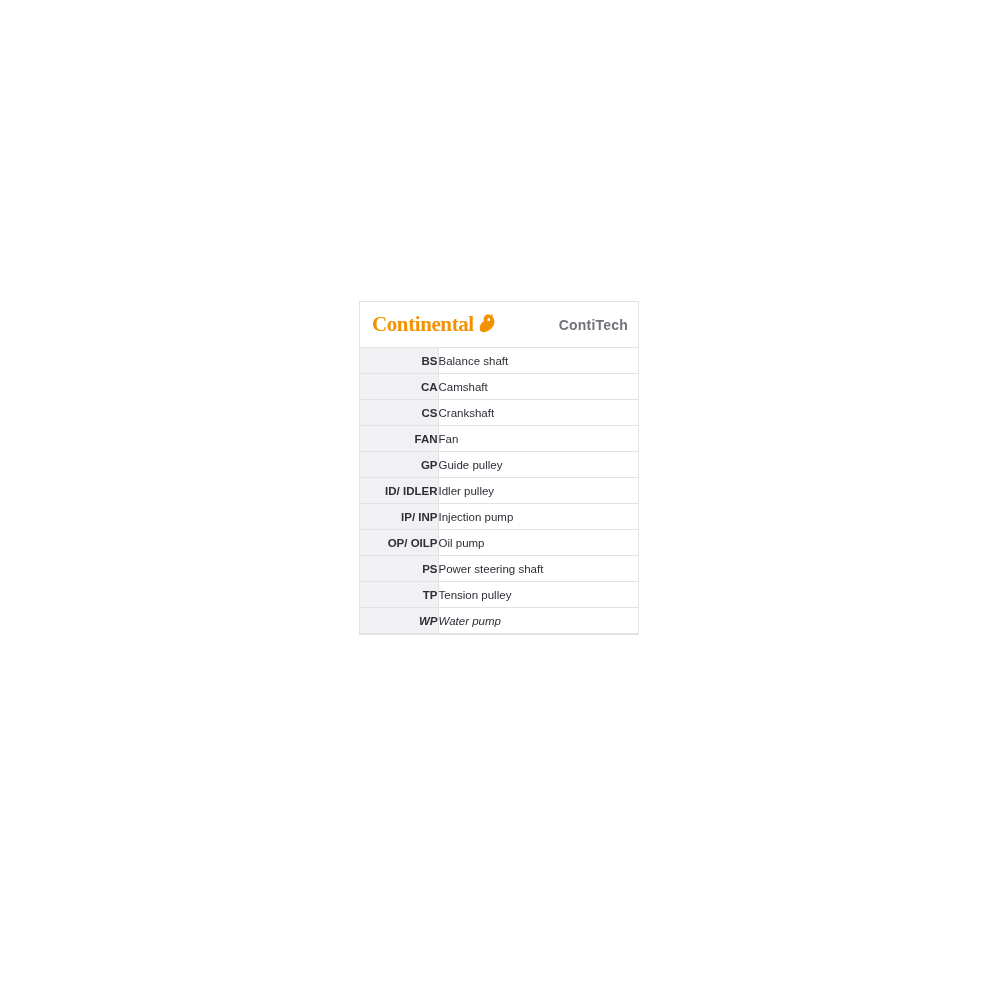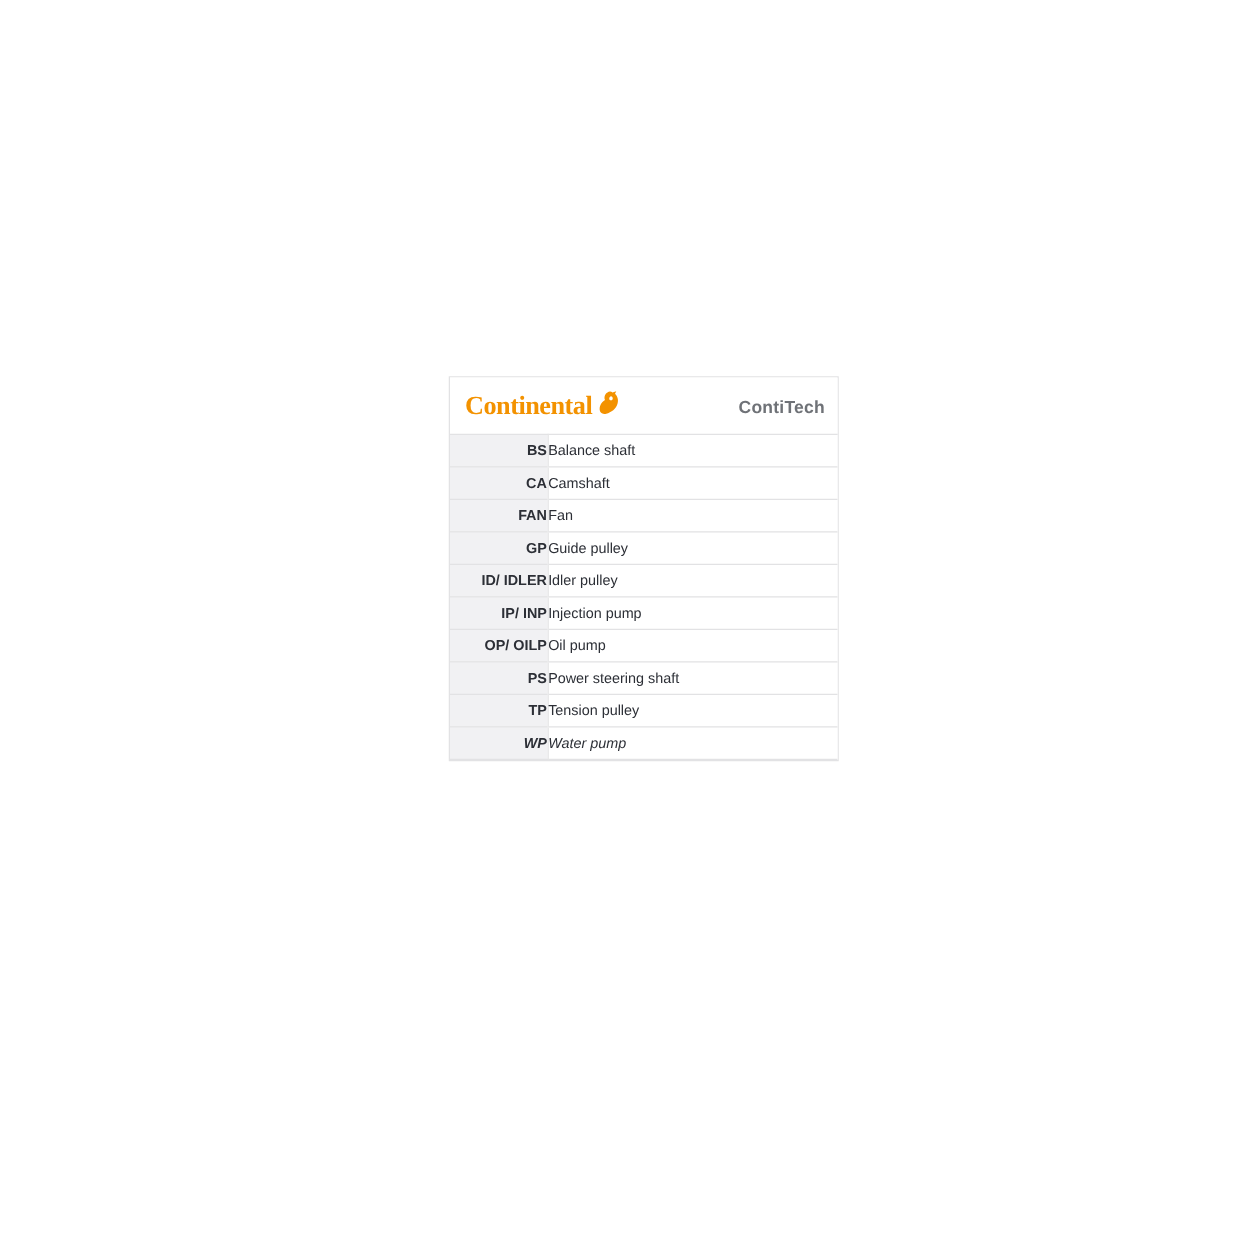--- a/index.html
+++ b/index.html
@@ -14,21 +14,21 @@
     position: relative;
     width: 1000px;
     height: 1000px;
     overflow: hidden;
     background: #ffffff;
   }
   .legend-card {
     position: absolute;
     left: 359px;
     top: 301px;
-    width: 312px;
+    width: 280px;
     background: #ffffff;
     border: 1px solid #e2e2e4;
     box-sizing: border-box;
   }
   .brand-row {
     display: flex;
     align-items: center;
     justify-content: space-between;
     height: 45px;
     padding: 0 10px 0 12px;
@@ -114,20 +114,24 @@
       <tbody>
         <tr>
           <td class="abbr">BS</td>
           <td class="desc">Balance shaft</td>
         </tr>
         <tr>
           <td class="abbr">CA</td>
           <td class="desc">Camshaft</td>
         </tr>
         <tr>
+          <td class="abbr">CS</td>
+          <td class="desc">Crankshaft</td>
+        </tr>
+        <tr>
           <td class="abbr">FAN</td>
           <td class="desc">Fan</td>
         </tr>
         <tr>
           <td class="abbr">GP</td>
           <td class="desc">Guide pulley</td>
         </tr>
         <tr>
           <td class="abbr">ID/ IDLER</td>
           <td class="desc">Idler pulley</td>

